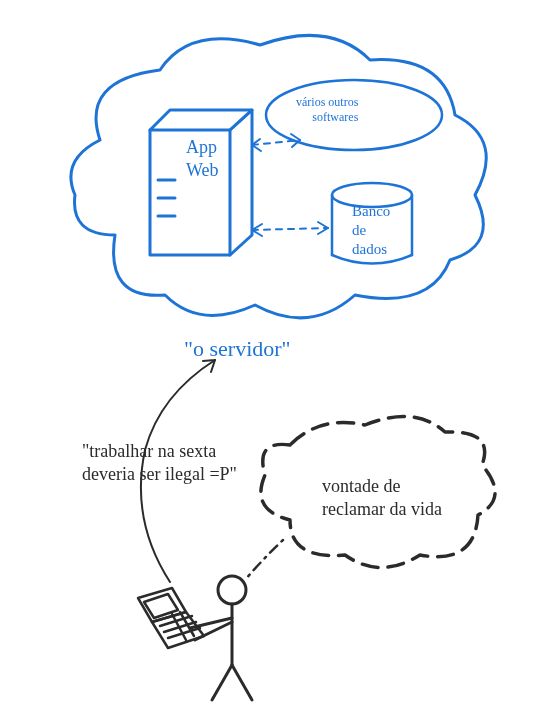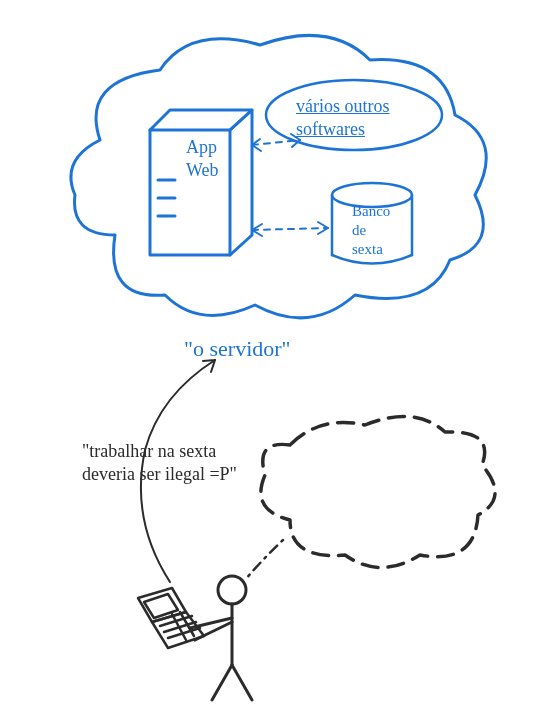--- a/index.html
+++ b/index.html
@@ -135,26 +135,28 @@
 
       <path d="M 160 626 L 192 616 M 164 632 L 196 622 M 168 638 L 200 628"></path>
       <path d="M 172 614 L 186 640 M 180 612 L 194 636"></path>
     </g>
 
   </svg>
 
   <div class="label blue" style="left:186px; top:136px; font-size:18px;">App
 Web</div>
 
-  <div class="label blue" style="left:296px; top:95px; font-size:18px; text-align:left;text-decoration:underline;">vários outros
+  <div class="label blue" style="left:296px; top:95px; font-size:12px; text-align:right;">vários outros
 softwares</div>
 
   <div class="label blue" style="left:352px; top:202px; font-size:15px;">Banco
 de
-sexta</div>
+dados</div>
 
   <div class="label blue" style="left:184px; top:335px; font-size:22px;">"o servidor"</div>
 
   <div class="label black" style="left:82px; top:440px; font-size:18px;">"trabalhar na sexta
 deveria ser ilegal =P"</div>
 
+  <div class="label black" style="left:322px; top:475px; font-size:18px;">vontade de
+reclamar da vida</div>
 
 </div>
 
 </body></html>

